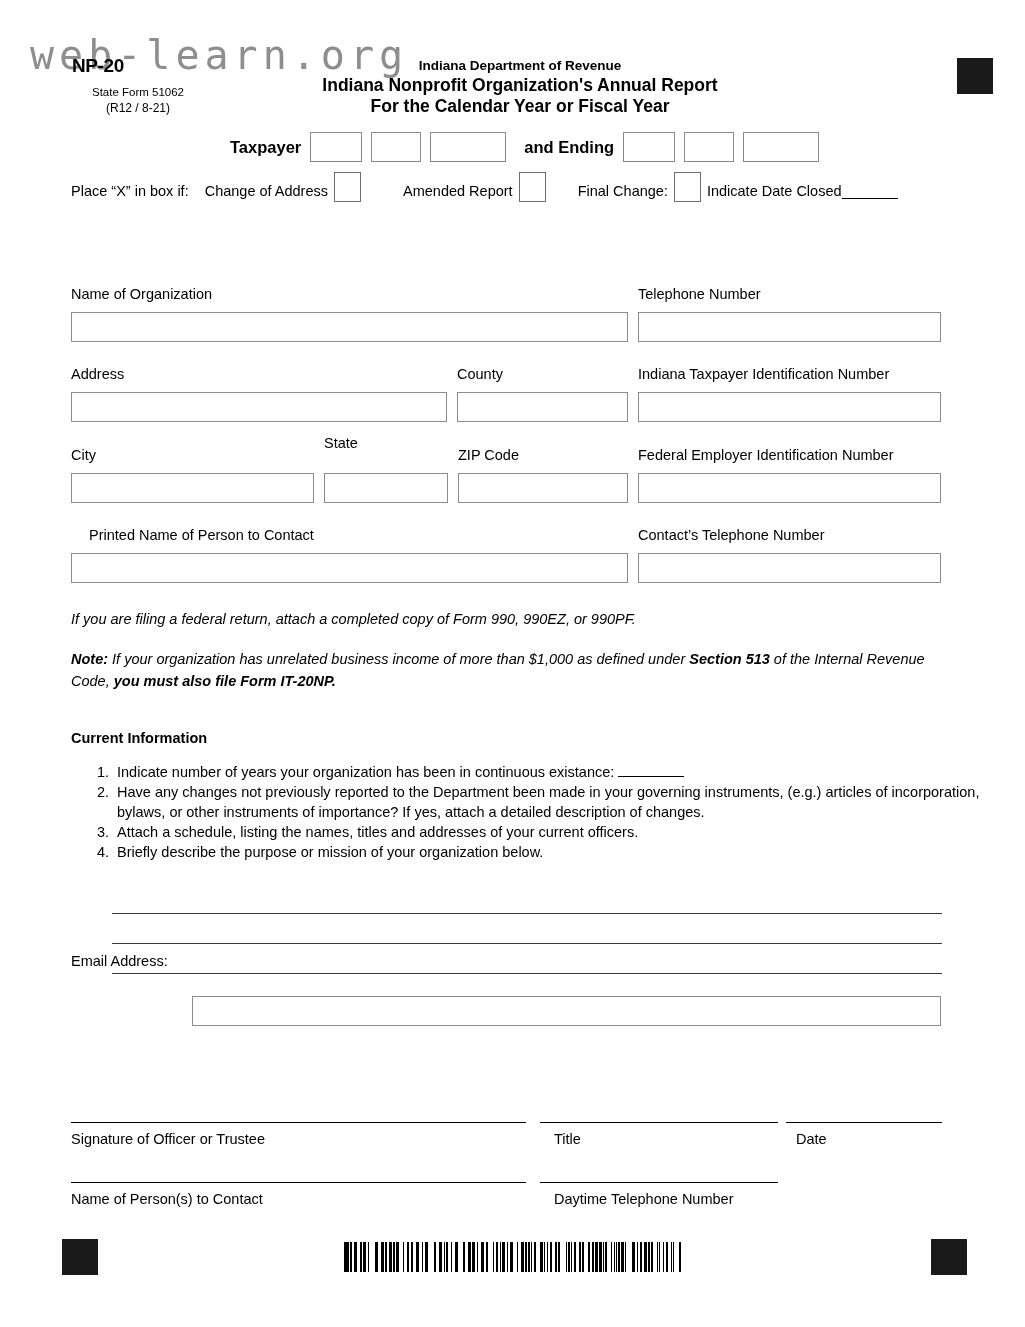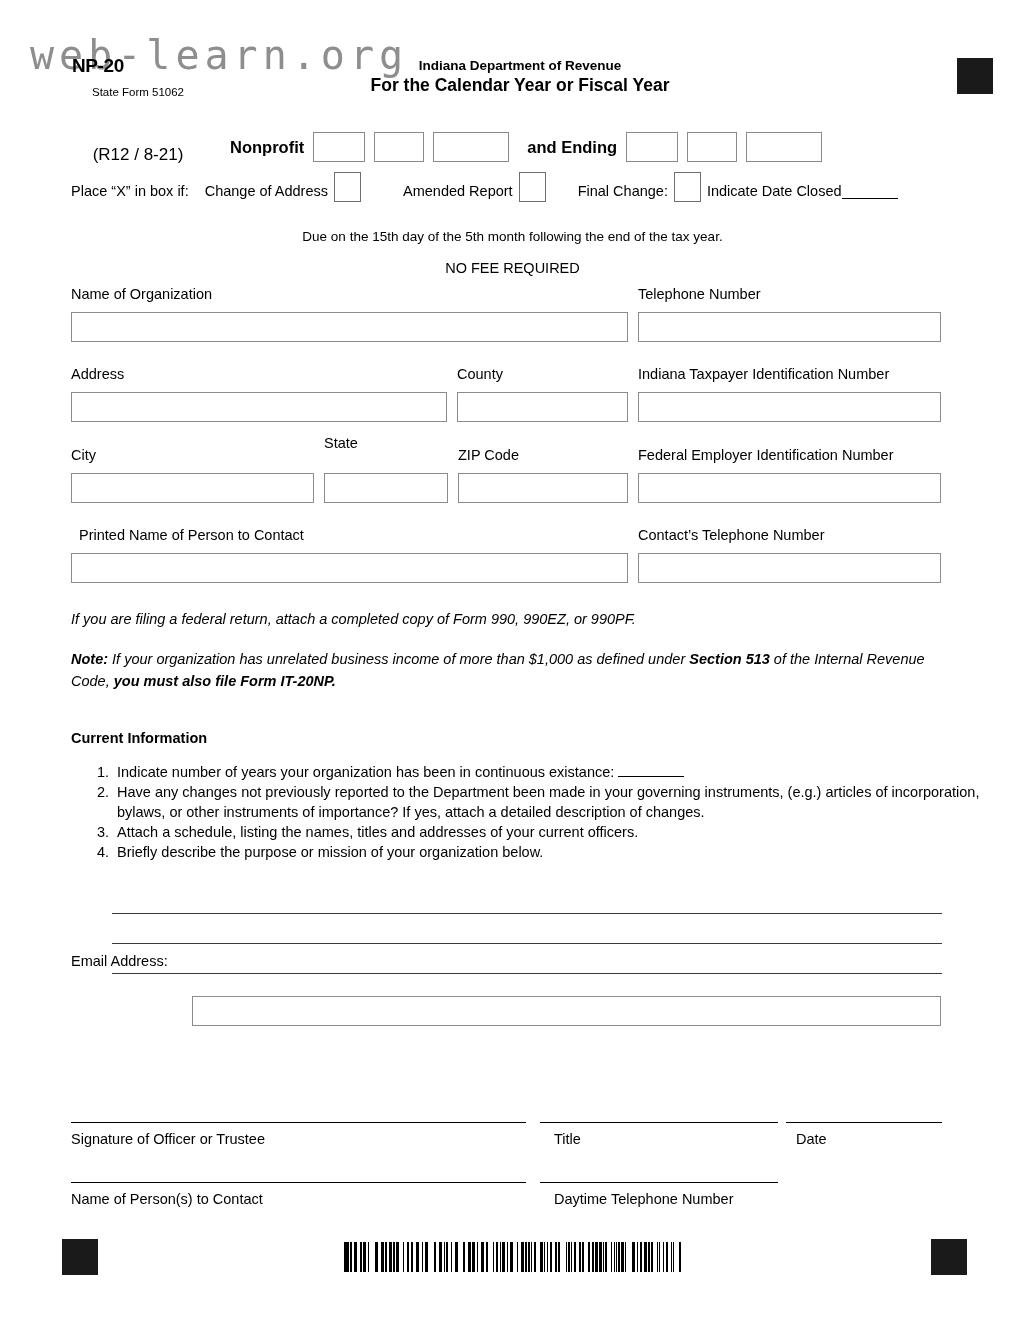--- a/index.html
+++ b/index.html
@@ -61,22 +61,21 @@
     width: 160px;
     text-align: center;
     font-size: 11.5px;
   }
   .rev {
     position: absolute;
     left: 58px;
     top: 101px;
     width: 160px;
     text-align: center;
-    font-size: 17px;
-    margin-top: 44px;
+    font-size: 12px;
   }
   .hdr-block {
     position: absolute;
     left: 230px;
     top: 57px;
     width: 580px;
     text-align: center;
   }
   .hdr-dept {
     font-size: 13.5px;
@@ -296,25 +295,26 @@
   <div class="reg-mark reg-br"></div>
 
   <div class="watermark">web-learn.org</div>
 
   <div class="form-id">NP-20</div>
   <div class="state-form">State Form  51062</div>
   <div class="rev">(R12 / 8-21)</div>
 
   <div class="hdr-block">
     <div class="hdr-dept">Indiana Department of Revenue</div>
+    <div class="hdr-title">Indiana Nonprofit Organization's Annual Report</div>
     <div class="hdr-title">For the Calendar Year or Fiscal Year</div>
   </div>
 
   <div class="period-row">
-    <span class="period-label">Nonprofit</span>
+    <span class="period-label">Taxpayer</span>
     <span class="dbox w1"></span>
     <span class="dbox w2"></span>
     <span class="dbox w3"></span>
     <span class="period-label">and Ending</span>
     <span class="dbox w1"></span>
     <span class="dbox w2"></span>
     <span class="dbox w3"></span>
   </div>
 
   <div class="placex-row">
@@ -325,22 +325,20 @@
     <span class="gap-lg"></span>
     <span>Amended Report</span>
     <span class="cbox"></span>
     <span class="gap-md"></span>
     <span>Final Change:</span>
     <span class="cbox"></span>
     <span>Indicate Date Closed</span>
     <span class="ul-blank"></span>
   </div>
 
-  <div class="center-note due-note">Due on the 15th day of the 5th month following the end of the tax year.</div>
-  <div class="center-note fee-note">NO FEE REQUIRED</div>
 
   <div class="frow" style="top:286px;">
     <span class="flabel" style="left:0; top:0;">Name of Organization</span>
     <span class="fbox" style="left:0; top:26px; width:557px;"></span>
     <span class="flabel" style="left:567px; top:0;">Telephone Number</span>
     <span class="fbox" style="left:567px; top:26px; width:303px;"></span>
   </div>
 
   <div class="frow" style="top:366px;">
     <span class="flabel" style="left:0; top:0;">Address</span>
@@ -356,21 +354,21 @@
     <span class="fbox" style="left:0; top:26px; width:243px;"></span>
     <span class="flabel" style="left:253px; top:-12px;">State</span>
     <span class="fbox" style="left:253px; top:26px; width:124px;"></span>
     <span class="flabel" style="left:387px; top:0;">ZIP Code</span>
     <span class="fbox" style="left:387px; top:26px; width:170px;"></span>
     <span class="flabel" style="left:567px; top:0;">Federal Employer Identification Number</span>
     <span class="fbox" style="left:567px; top:26px; width:303px;"></span>
   </div>
 
   <div class="frow" style="top:527px;">
-    <span class="flabel" style="left:8px; top:0;">Printed Name of Person to Contact</span>
+    <span class="flabel" style="left:18px; top:0;">Printed Name of Person to Contact</span>
     <span class="fbox" style="left:0; top:26px; width:557px;"></span>
     <span class="flabel" style="left:567px; top:0;">Contact’s Telephone Number</span>
     <span class="fbox" style="left:567px; top:26px; width:303px;"></span>
   </div>
 
   <div class="para" style="top:608px;">If you are filing a federal return, attach a completed copy of Form 990, 990EZ, or 990PF.</div>
 
   <div class="para" style="top:648px;">
     <b>Note:</b><span> If your organization has unrelated business income of more than $1,000 as defined under </span><b>Section 513</b><span> of the Internal Revenue Code, </span><b>you must also file Form IT-20NP.</b>
   </div>

